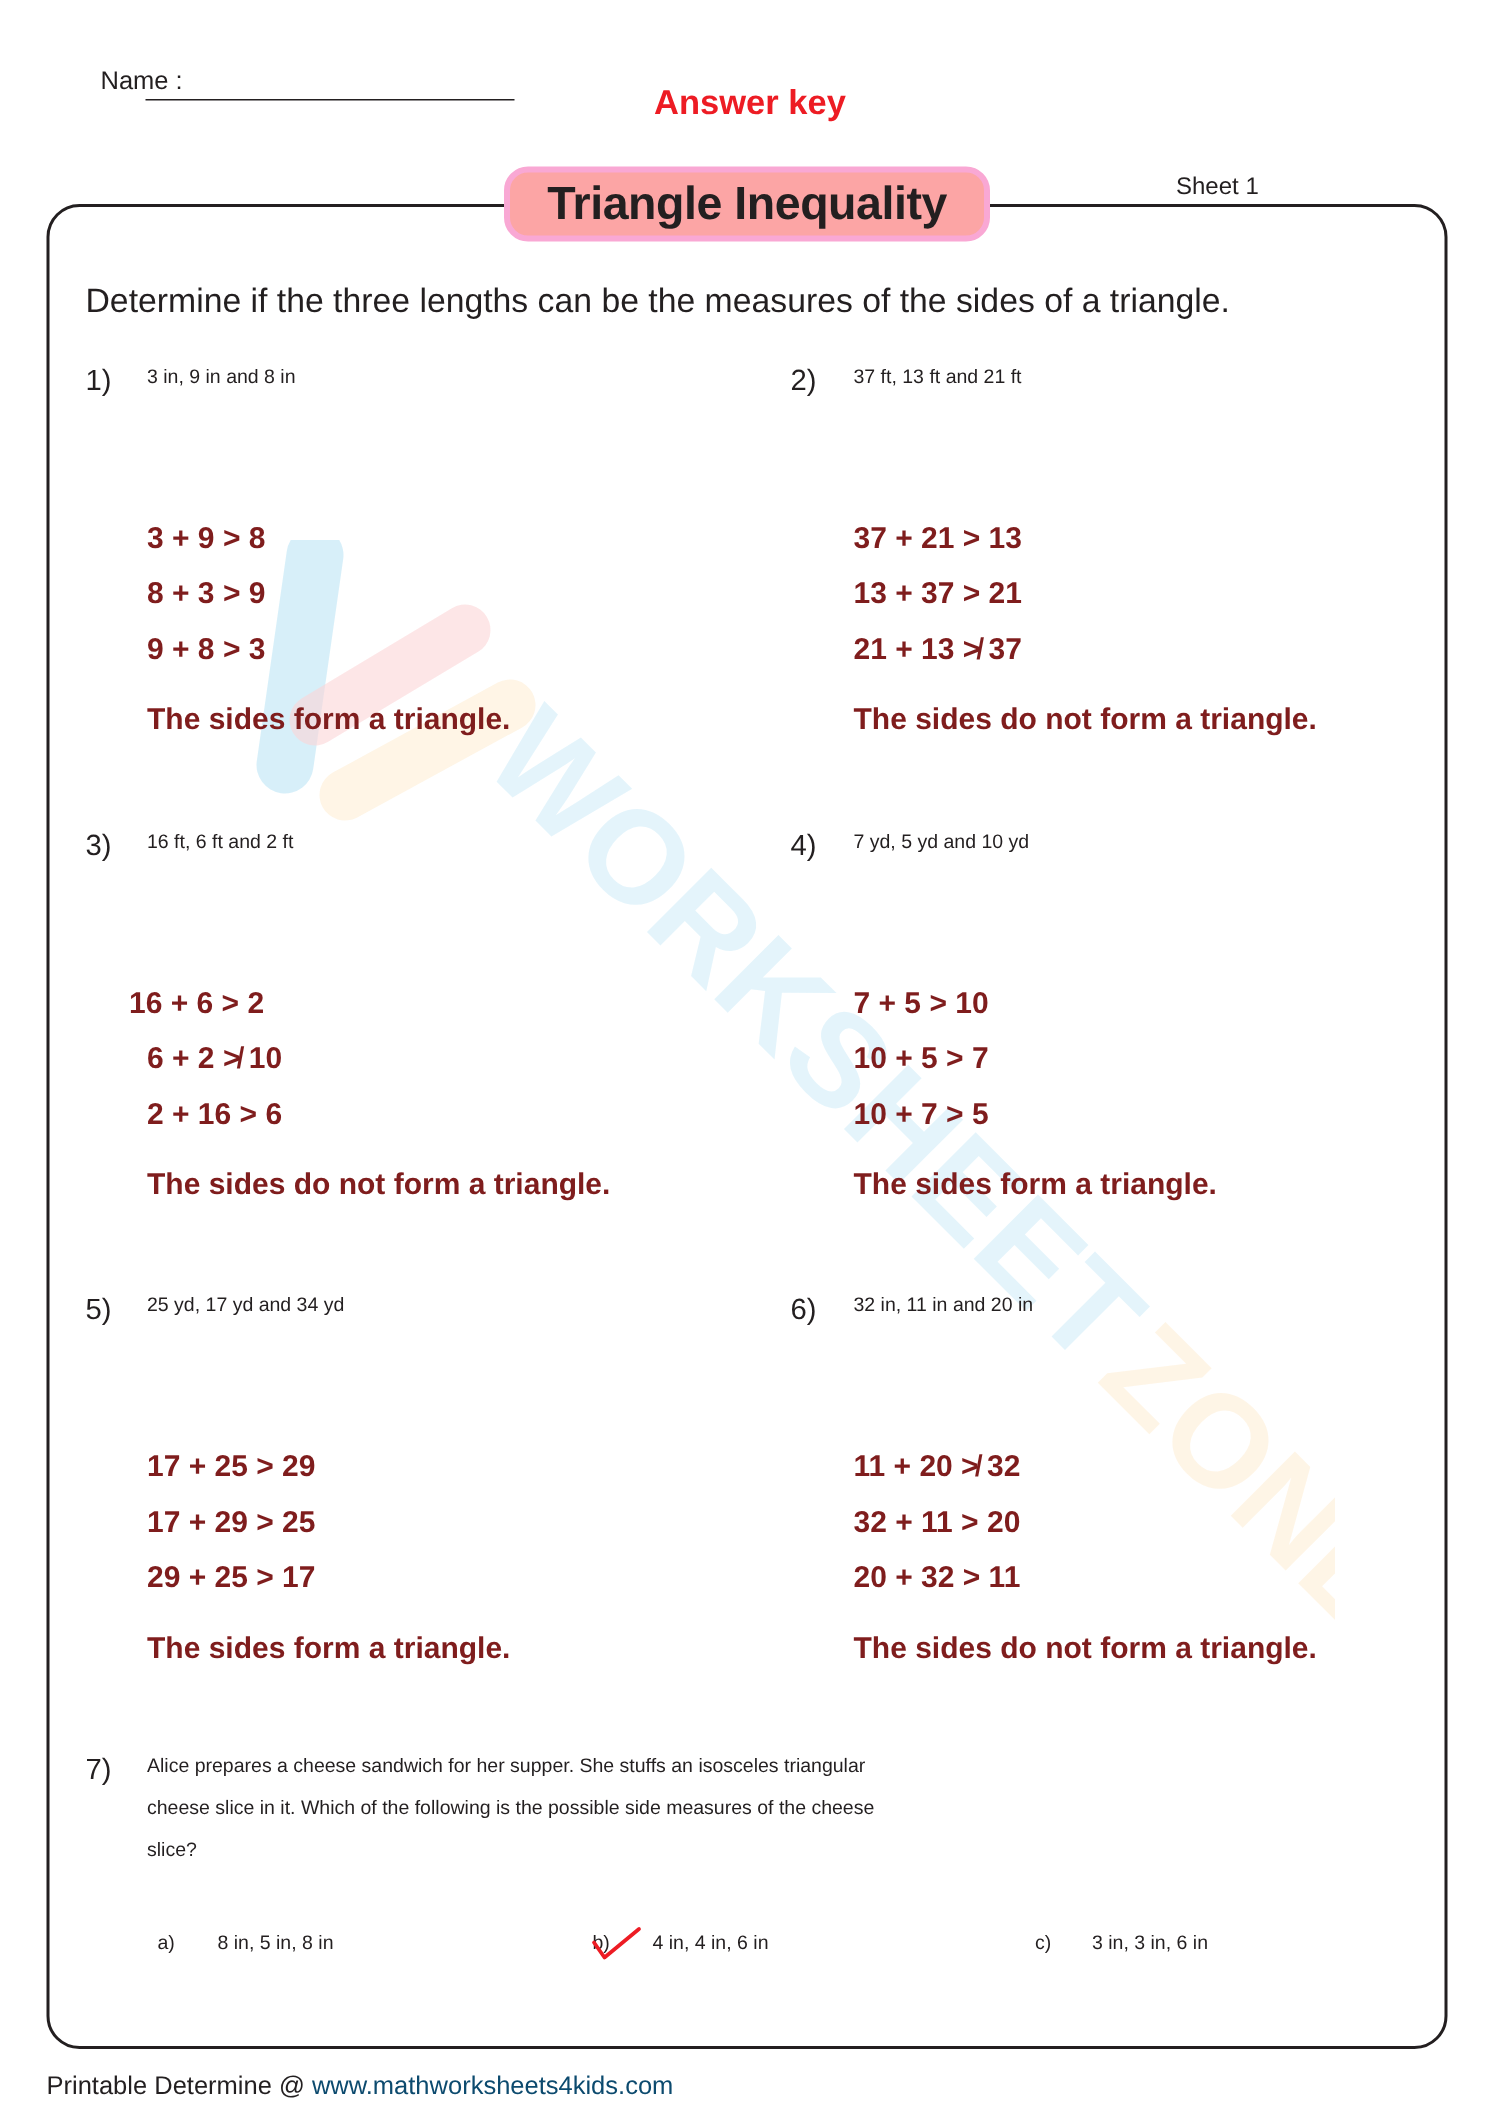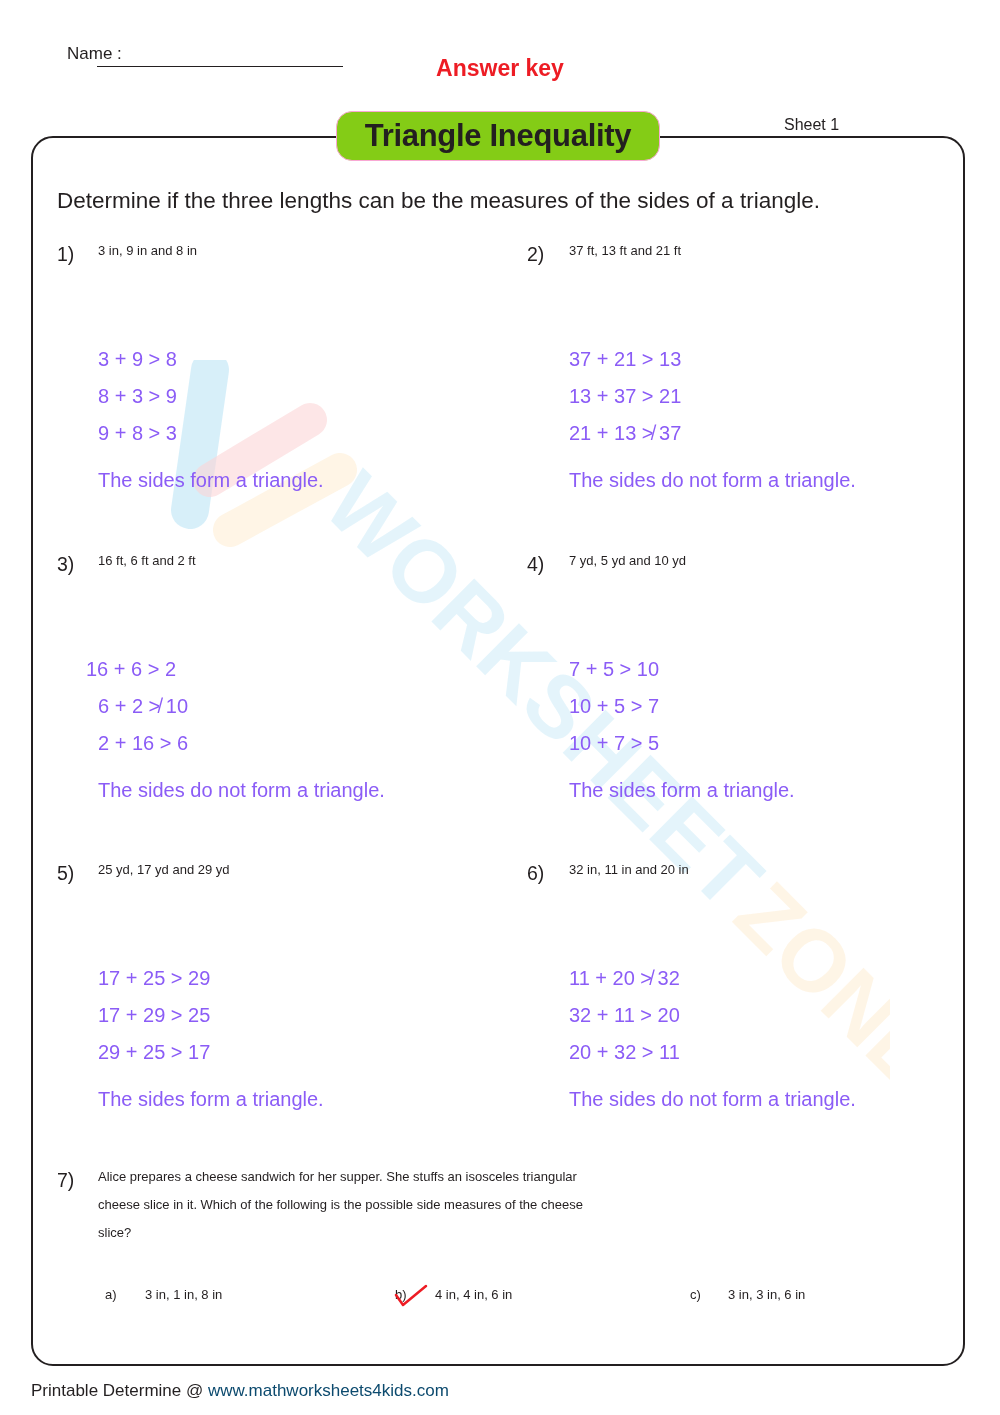--- a/index.html
+++ b/index.html
@@ -3,27 +3,27 @@
 <meta charset="utf-8">
 <style>
   html, body { margin: 0; padding: 0; background: #ffffff; }
   body { width: 1000px; height: 1415px; position: relative; overflow: hidden;
          font-family: "Liberation Sans", "DejaVu Sans", sans-serif; color: #231f20; }
   .abs { position: absolute; }
   .name-label { left: 31px; top: 44px; font-size: 17px; margin-left: 36px; }
   .name-line { left: 97px; top: 66px; width: 246px; border-top: 1.5px solid #231f20; height: 0; }
   .answer-key { left: 0; width: 1000px; top: 55px; text-align: center; font-size: 23px; font-weight: bold; color: #ed1c24; }
   .frame { left: 31px; top: 136px; width: 934px; height: 1230px; border: 2px solid #231f20; border-radius: 22px; box-sizing: border-box; }
-  .title-box { left: 336px; top: 111px; width: 324px; height: 50px; border: 1px solid #f9a8d4; border-radius: 16px; background: #84cc16; box-sizing: border-box;
+  .title-box { left: 336px; top: 111px; width: 324px; height: 50px; border: 4px solid #f9a8d4; border-radius: 16px; background: #fca5a5; box-sizing: border-box;
                display: flex; align-items: center; justify-content: center; font-size: 31px; font-weight: bold; letter-spacing: -0.3px; }
   .sheet { left: 784px; top: 116px; font-size: 16px; }
   .instr { left: 57px; top: 188px; font-size: 22.5px; }
   .qnum { font-size: 19.5px; }
   .qtext { font-size: 13px; }
-  .red { color: #8b5cf6; font-weight: normal; }
+  .red { color: #7f1d1d; font-weight: bold; }
   .ineq { font-size: 20px; }
   .concl { font-size: 20px; }
   .watermark { left: 170px; top: 360px; width: 720px; height: 720px; pointer-events: none; }
   .footer { left: 31px; top: 1381px; font-size: 17px; }
   .footer a { color: #0c4a6e; text-decoration: none; }
   .check { left: 393px; top: 1283px; width: 36px; height: 26px; }
 </style>
 </head>
 <body>
 
@@ -80,21 +80,21 @@
   <div class="abs qnum" style="left:527px;top:553px">4)</div>
   <div class="abs qtext" style="left:569px;top:553px">7 yd, 5 yd and 10 yd</div>
   <div class="abs red ineq" style="left:569px;top:658px">7 + 5 &gt; 10</div>
   <div class="abs red ineq" style="left:569px;top:695px">10 + 5 &gt; 7</div>
   <div class="abs red ineq" style="left:569px;top:732px">10 + 7 &gt; 5</div>
   <div class="abs red concl" style="left:569px;top:779px">The sides form a triangle.</div>
 </div>
 
 <div>
   <div class="abs qnum" style="left:57px;top:862px">5)</div>
-  <div class="abs qtext" style="left:98px;top:862px">25 yd, 17 yd and 29 yd</div>
+  <div class="abs qtext" style="left:98px;top:862px">25 yd, 17 yd and 34 yd</div>
   <div class="abs red ineq" style="left:98px;top:967px">17 + 25 &gt; 29</div>
   <div class="abs red ineq" style="left:98px;top:1004px">17 + 29 &gt; 25</div>
   <div class="abs red ineq" style="left:98px;top:1041px">29 + 25 &gt; 17</div>
   <div class="abs red concl" style="left:98px;top:1088px">The sides form a triangle.</div>
 </div>
 
 <div>
   <div class="abs qnum" style="left:527px;top:862px">6)</div>
   <div class="abs qtext" style="left:569px;top:862px">32 in, 11 in and 20 in</div>
   <div class="abs red ineq" style="left:569px;top:967px">11 + 20 ≯ 32</div>
@@ -103,21 +103,21 @@
   <div class="abs red concl" style="left:569px;top:1088px">The sides do not form a triangle.</div>
 </div>
 
 <div>
   <div class="abs qnum" style="left:57px;top:1169px">7)</div>
   <div class="abs qtext" style="left:98px;top:1169px">Alice prepares a cheese sandwich for her supper. She stuffs an isosceles triangular</div>
   <div class="abs qtext" style="left:98px;top:1197px">cheese slice in it. Which of the following is the possible side measures of the cheese</div>
   <div class="abs qtext" style="left:98px;top:1225px">slice?</div>
 
   <div class="abs qtext" style="left:105px;top:1287px">a)</div>
-  <div class="abs qtext" style="left:145px;top:1287px">3 in, 1 in, 8 in</div>
+  <div class="abs qtext" style="left:145px;top:1287px">8 in, 5 in, 8 in</div>
 
   <div class="abs qtext" style="left:395px;top:1287px">b)</div>
   <div class="abs qtext" style="left:435px;top:1287px">4 in, 4 in, 6 in</div>
 
   <div class="abs qtext" style="left:690px;top:1287px">c)</div>
   <div class="abs qtext" style="left:728px;top:1287px">3 in, 3 in, 6 in</div>
 
   <svg class="abs check" viewBox="0 0 36 26">
     <path d="M3 12 L10 22 L33 3" stroke="#ed1c24" stroke-width="2.5" fill="none" stroke-linecap="round" stroke-linejoin="round"></path>
   </svg>

